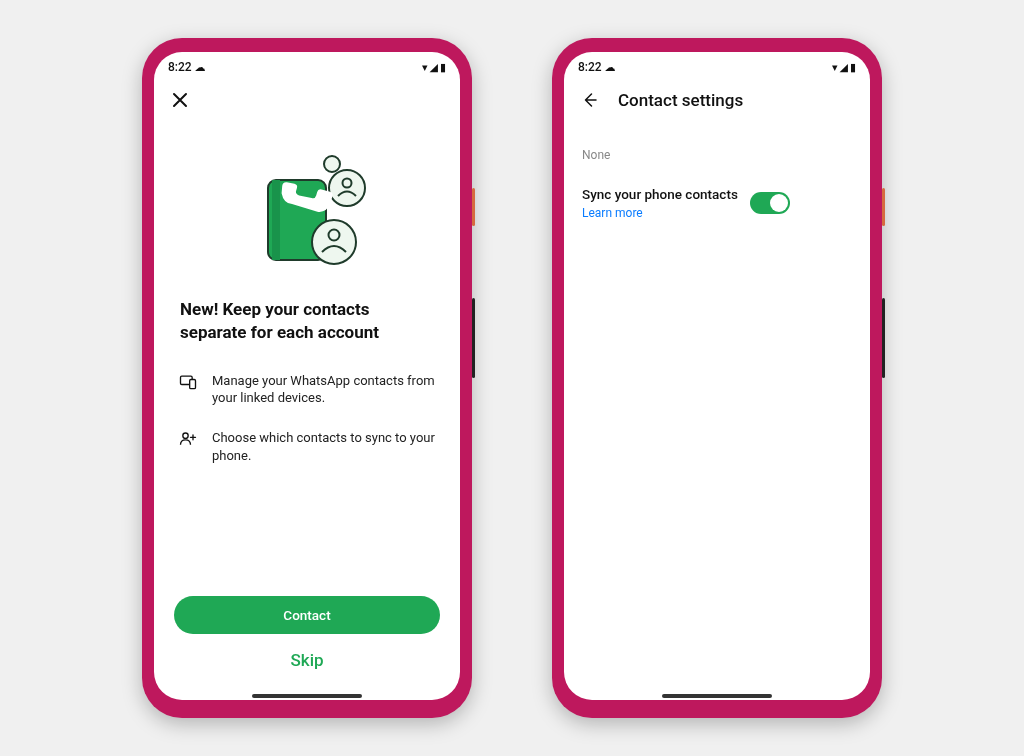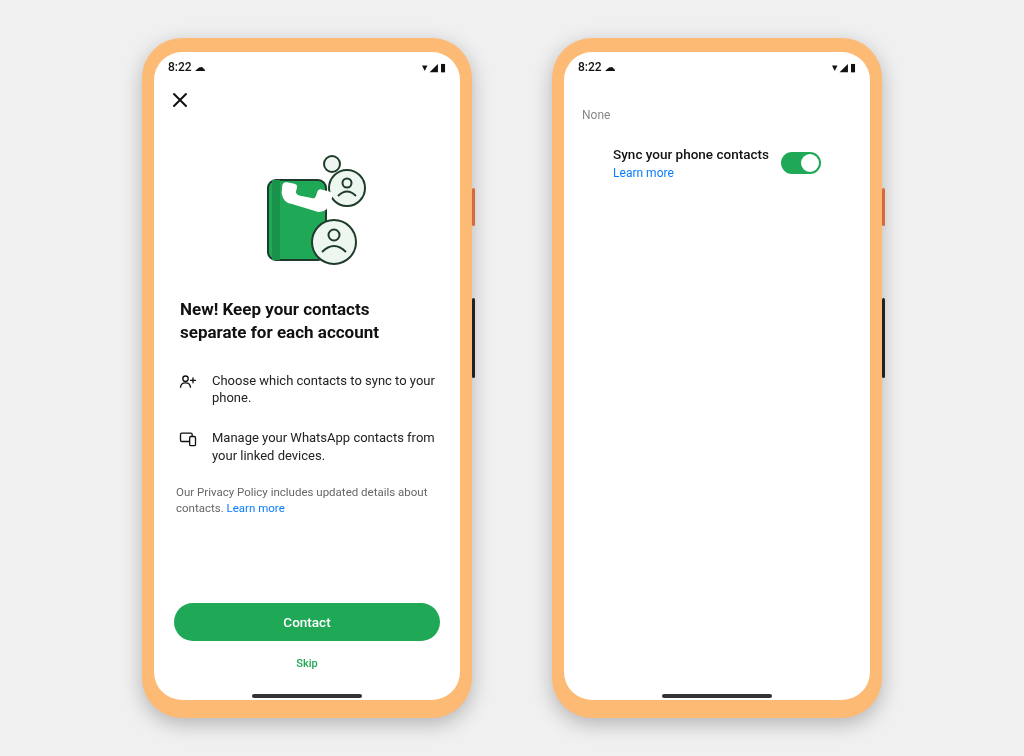--- a/index.html
+++ b/index.html
@@ -1,19 +1,19 @@
 <!DOCTYPE html>
 <html><head>
   <meta charset="utf-8">
   <style>
     * { margin:0; padding:0; box-sizing:border-box; font-family:-apple-system,BlinkMacSystemFont,"Segoe UI",Roboto,sans-serif; }
     body { background:#f0f0f0; display:flex; justify-content:center; align-items:center; min-height:756px; gap:80px; padding:20px; }
 
     .phone {
-      width:330px; height:680px; background:#fdba74; border-radius:40px; padding:14px 12px 18px;
+      width:330px; height:680px; background:#be185d; border-radius:40px; padding:14px 12px 18px;
       position:relative; box-shadow:0 6px 20px rgba(0,0,0,.25);
     }
     .phone::after{ 
       content:""; position:absolute; bottom:20px; left:50%; transform:translateX(-50%);
       width:110px; height:4px; background:#333; border-radius:3px;
     }
     .side-btn { position:absolute; right:-3px; background:#d66a3e; border-radius:2px; }
     .side-btn.a{ top:150px; width:3px; height:38px; }
     .side-btn.b{ top:260px; width:3px; height:80px; background:#222;}
     .screen { width:100%; height:100%; background:#fff; border-radius:28px; overflow:hidden; display:flex; flex-direction:column; }
@@ -29,27 +29,27 @@
     .content { flex:1; padding:0 20px 14px; display:flex; flex-direction:column; }
     .illus { display:flex; justify-content:center; padding:24px 0 22px; }
     .headline { font-size:17px; font-weight:700; color:#111; text-align:left; line-height:1.35; padding:0 6px 20px; }
     .bullet { display:flex; gap:14px; padding:8px 4px 14px; }
     .bullet .bi { width:22px; display:flex; justify-content:center; }
     .bullet .bt { font-size:13px; color:#222; line-height:1.35; }
     .policy { font-size:11.5px; color:#666; line-height:1.4; padding:6px 2px 22px; }
     .link { color:#0a7cff; cursor:pointer; }
 
     .primary-btn { background:#1fa855; color:#fff; font-size:13.5px; font-weight:500; text-align:center; padding:11px; border-radius:22px; cursor:pointer; }
-    .text-btn { color:#1fa855; font-size:11px; font-weight:500; text-align:center; padding:16px; cursor:pointer; }
+    .text-btn { color:#1fa855; font-size:17px; font-weight:500; text-align:center; padding:16px; cursor:pointer; }
 
     
     .setting-block { padding:10px 18px 14px; }
     .setting-label { font-size:13.5px; color:#111; font-weight:500; }
     .setting-sub { font-size:12px; color:#888; margin-top:16px; }
-    .setting-row { display:flex; align-items:center; justify-content:center; gap:12px; }
+    .setting-row { display:flex; align-items:center; justify-content:flex-start; gap:12px; }
     .learn { font-size:12px; color:#0a7cff; margin-top:4px; cursor:pointer; }
 
     .toggle { width:40px; height:22px; background:#1fa855; border-radius:12px; position:relative; cursor:pointer; flex-shrink:0; }
     .toggle .knob { position:absolute; top:2px; right:2px; width:18px; height:18px; background:#fff; border-radius:50%; }
 
     svg { display:block; }
   </style>
 </head>
 <body>
 
@@ -103,41 +103,38 @@
             <path d="M90 106 q12 -12 24 0" fill="none" stroke="#1f3b2b" stroke-width="2"></path>
           </g>
         </svg>
       </div>
 
       <div class="headline">New! Keep your contacts separate for each account</div>
 
       <div class="bullet">
         <div class="bi">
           <svg width="20" height="20" viewBox="0 0 24 24">
+              <rect x="3" y="5" width="14" height="10" rx="1.5" fill="none" stroke="#111" stroke-width="1.6"></rect>
+              <rect x="14" y="9" width="7" height="11" rx="1.5" fill="#fff" stroke="#111" stroke-width="1.6"></rect>
+            </svg>
+        </div>
+        <div class="bt">Manage your WhatsApp contacts from your linked devices.</div>
+      </div>
+
+      <div class="bullet">
+        <div class="bi">
+          <svg width="20" height="20" viewBox="0 0 24 24">
               <circle cx="9" cy="8" r="3.2" fill="none" stroke="#111" stroke-width="1.6"></circle>
               <path d="M3 19 q0 -6 6 -6 t6 6" fill="none" stroke="#111" stroke-width="1.6"></path>
               <path d="M18 7 v6 M15 10 h6" stroke="#111" stroke-width="1.6" stroke-linecap="round"></path>
             </svg>
         </div>
         <div class="bt">Choose which contacts to sync to your phone.</div>
       </div>
 
-      <div class="bullet">
-        <div class="bi">
-          <svg width="20" height="20" viewBox="0 0 24 24">
-              <rect x="3" y="5" width="14" height="10" rx="1.5" fill="none" stroke="#111" stroke-width="1.6"></rect>
-              <rect x="14" y="9" width="7" height="11" rx="1.5" fill="#fff" stroke="#111" stroke-width="1.6"></rect>
-            </svg>
-        </div>
-        <div class="bt">Manage your WhatsApp contacts from your linked devices.</div>
-      </div>
-
-      <div class="policy">
-        <span>Our Privacy Policy includes updated details about contacts. </span><span class="link">Learn more</span>
-      </div>
 
       <div style="margin-top:auto">
         <div class="primary-btn">Contact</div>
         <div class="text-btn">Skip</div>
       </div>
     </div>
   </div>
 </div>
 
 <div class="phone">
@@ -147,20 +144,28 @@
 
     <div class="statusbar">
       <span><span>8:22</span> <span class="si">☁</span></span>
       <span class="right">
         <span class="si">▾</span>
         <span class="si">◢</span>
         <span class="si">▮</span>
       </span>
     </div>
 
+    <div class="topbar">
+      <div class="icon-btn">
+        <svg width="18" height="18" viewBox="0 0 24 24">
+            <path d="M14 4 L6 12 L14 20 M6 12 H20" stroke="#111" stroke-width="2" fill="none" stroke-linecap="round" stroke-linejoin="round"></path>
+          </svg>
+      </div>
+      <div class="title">Contact settings</div>
+    </div>
 
     <div class="setting-block">
       <div class="setting-sub">None</div>
     </div>
 
     <div class="setting-block">
       <div class="setting-row">
         <div>
           <div class="setting-label">Sync your phone contacts</div>
           <div class="learn">Learn more</div>

